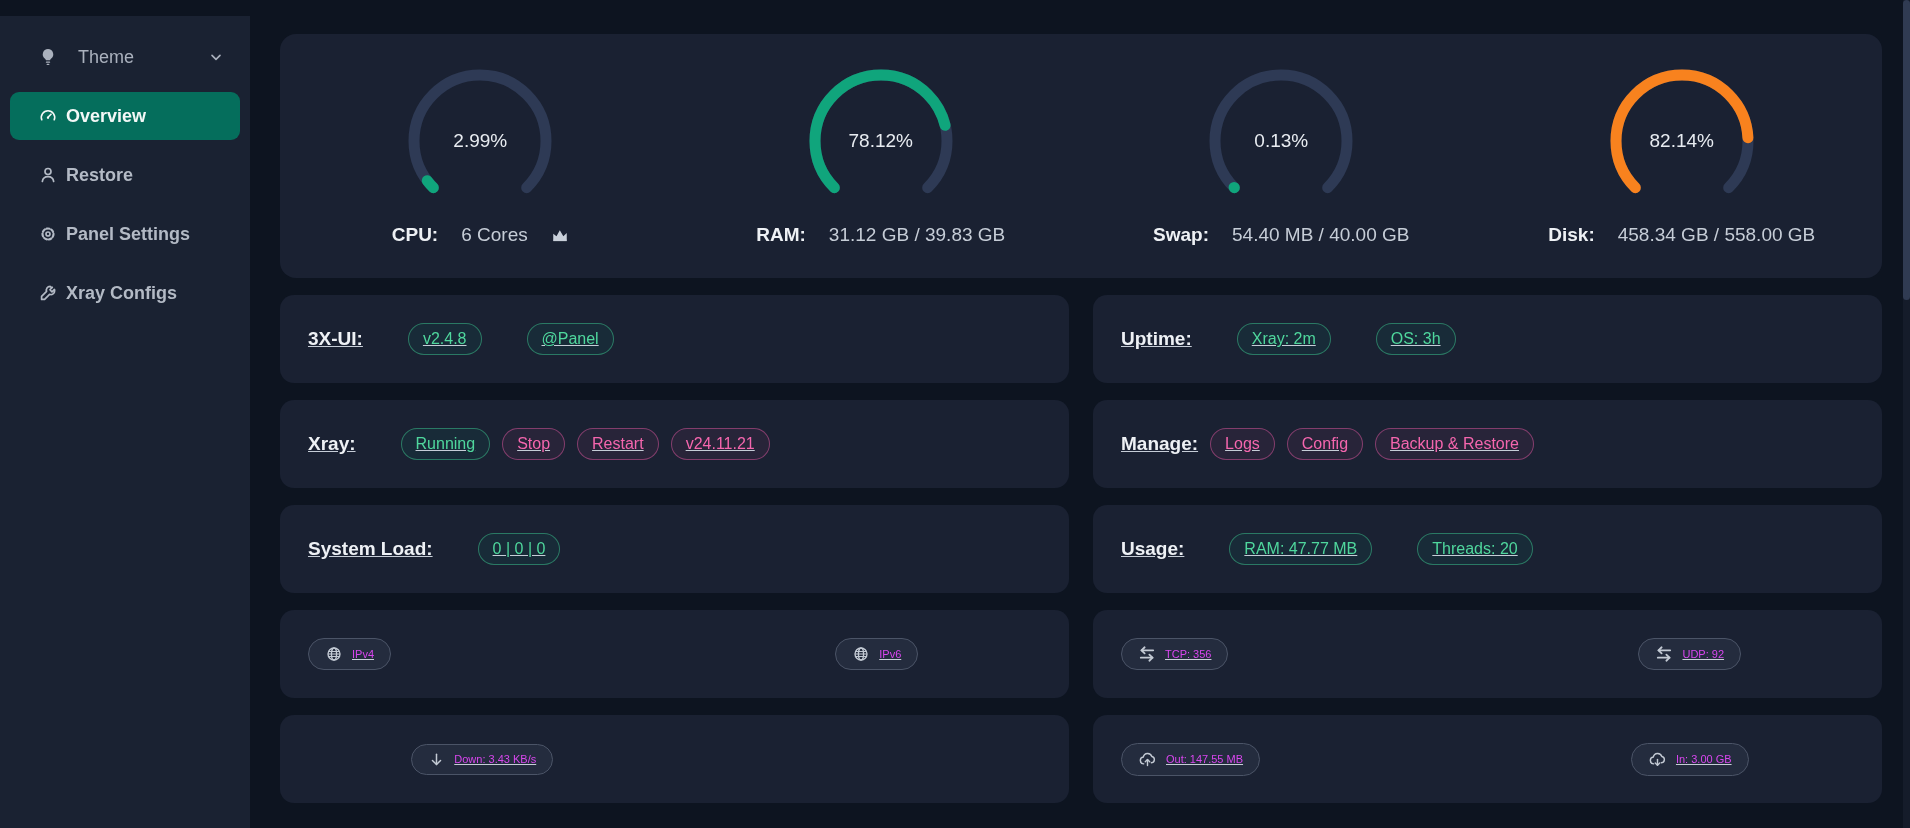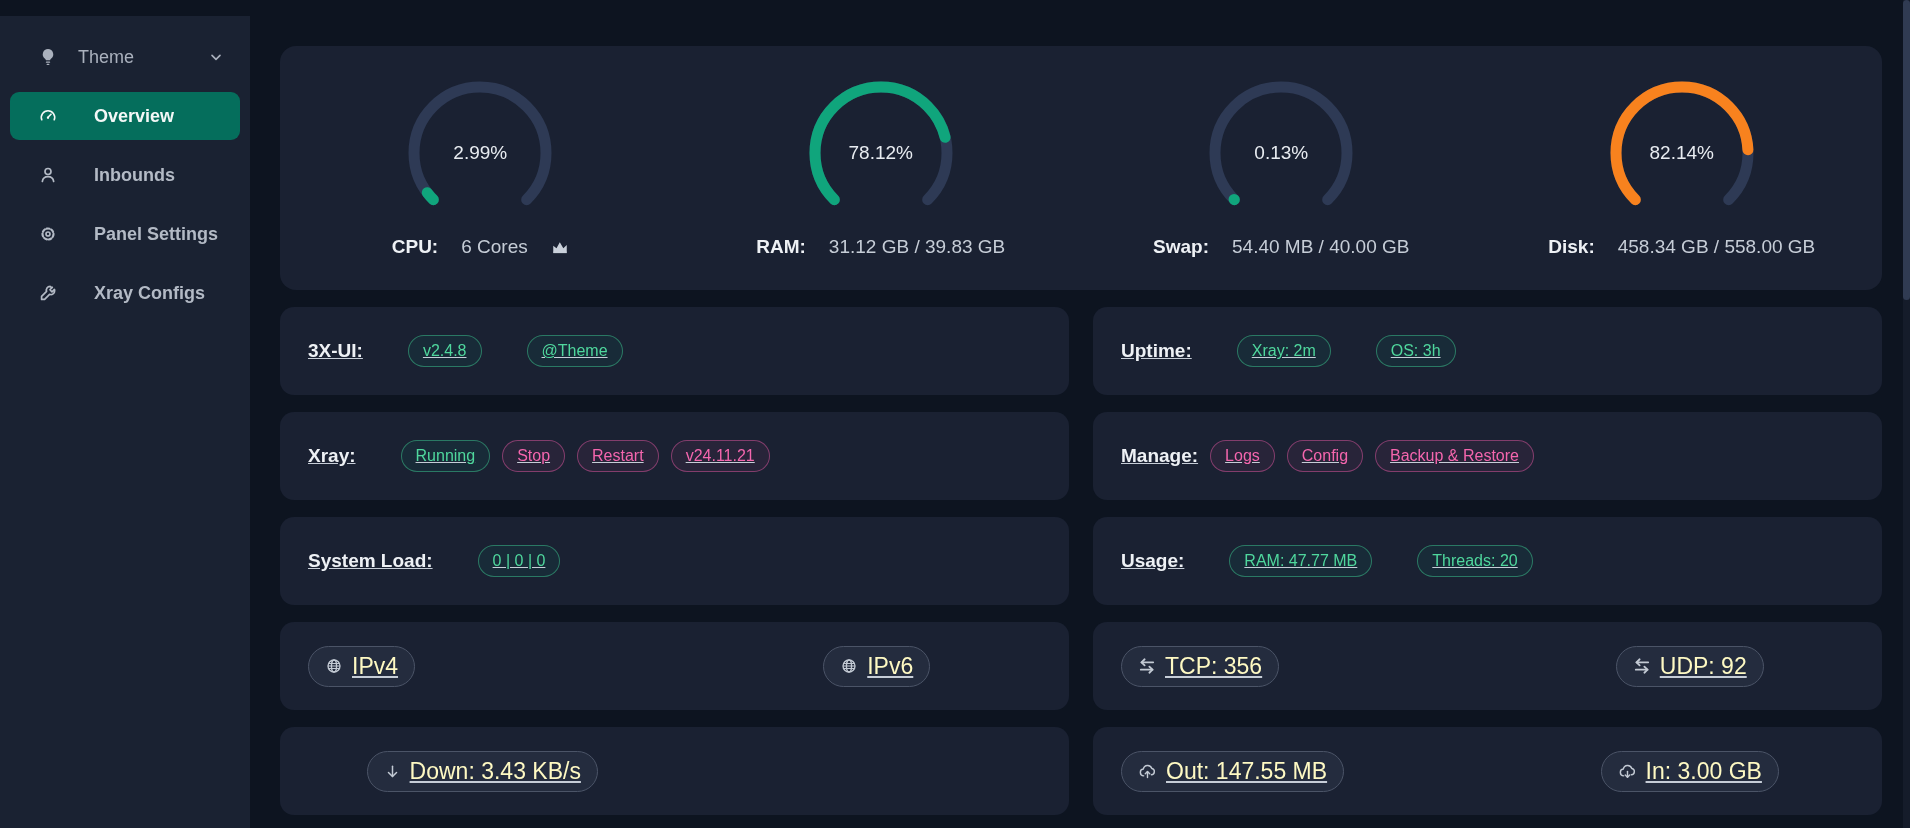--- a/index.html
+++ b/index.html
@@ -16,28 +16,28 @@
     background:#1a2232; padding-top:18px;
   }
   .theme-row {
     height:46px; display:flex; align-items:center; gap:20px;
     padding-left:38px; padding-right:26px; margin-bottom:12px;
     color:#aab1bd; font-size:18px; font-weight:500; cursor:pointer;
   }
   .theme-row .chev { margin-left:auto; display:flex; }
   .nav-item {
     margin:0 10px 11px 10px; height:48px; border-radius:9px;
-    display:flex; align-items:center; gap:36px; padding-left:28px;
+    display:flex; align-items:center; gap:8px; padding-left:28px;
     color:#b3bac5; font-size:18px; font-weight:700; cursor:pointer;
   }
   .nav-item.active { background:#056e5c; color:#f4f8f7; }
   .icon { display:inline-flex; align-items:center; justify-content:center; flex:none; }
   
   .main {
-    position:absolute; left:250px; top:12px; right:0; height:676px;
+    position:absolute; left:250px; top:0; right:0; height:676px;
     padding:34px 28px 7px 30px;
   }
   .card { background:#1a2132; border-radius:16px; }
   .gauges-card {
     height:244px; display:flex; align-items:center; justify-content:space-around;
   }
   .gauge-cell { display:flex; flex-direction:column; align-items:center; width:25%; }
   .gauge-wrap { position:relative; width:150px; height:150px; }
   .gauge-wrap svg { position:absolute; inset:0; }
   .gauge-percent {
@@ -63,21 +63,21 @@
   }
   .tag.green { color:#4fd79d; border:1px solid rgba(61,200,144,.5); background:rgba(16,165,124,.08);margin-left:33px; }
   .tag.pink  { color:#f566ae; border:1px solid rgba(222,85,160,.5); background:rgba(222,85,160,.07); }
   .pill-card { flex:1; height:88px; border-radius:14px; background:#1a2132; display:flex; align-items:center; }
   .pill-col  { width:50%; display:flex; align-items:center; }
   .pill-col.first  { padding-left:28px; }
   .pill-col.second { padding-left:10px;justify-content:center; }
   .pill {
     display:inline-flex; align-items:center; gap:9px; padding:6px 16px;
     border-radius:999px; border:1px solid #4b5467; background:#242c3e;
-    color:#fef9c3; font-size:23px; white-space:nowrap;
+    color:#d946ef; font-size:11px; white-space:nowrap;
   }
   .pill .icon { color:#c3cad4; }
   
   .scrollbar {
     position:absolute; right:0; top:0; width:7px; height:828px; background:#151c2a;
   }
   .scroll-thumb { position:absolute; top:0; width:7px; height:300px; border-radius:4px; background:#303b52; }
 </style>
 </head>
 <body>
@@ -111,21 +111,21 @@
     <span>Overview</span>
   </div>
 
   <div class="nav-item">
     <span class="icon">
       <svg width="20" height="20" viewBox="0 0 24 24" fill="none" stroke="currentColor" stroke-width="2" stroke-linecap="round">
         <circle cx="12" cy="7.8" r="3.6"></circle>
         <path d="M5.2 19.8c.6-3.8 3.2-5.8 6.8-5.8s6.2 2 6.8 5.8"></path>
       </svg>
     </span>
-    <span>Inbounds</span>
+    <span>Restore</span>
   </div>
 
   <div class="nav-item">
     <span class="icon">
       <svg width="20" height="20" viewBox="0 0 24 24" fill="none" stroke="currentColor" stroke-linecap="round">
         <circle cx="12" cy="12" r="6.6" stroke-width="2.6" stroke-dasharray="3.45 2.3"></circle>
         <circle cx="12" cy="12" r="2.4" stroke-width="2"></circle>
       </svg>
     </span>
     <span>Panel Settings</span>
@@ -208,21 +208,21 @@
       </div>
     </div>
   </div>
 
   <div class="rows">
 
     <div class="row2">
       <div class="info-card">
         <span class="info-label">3X-UI:</span>
         <span class="tag green">v2.4.8</span>
-        <span class="tag green">@Theme</span>
+        <span class="tag green">@Panel</span>
       </div>
       <div class="info-card">
         <span class="info-label">Uptime:</span>
         <span class="tag green">Xray: 2m</span>
         <span class="tag green">OS: 3h</span>
       </div>
     </div>
 
     <div class="row2">
       <div class="info-card">

